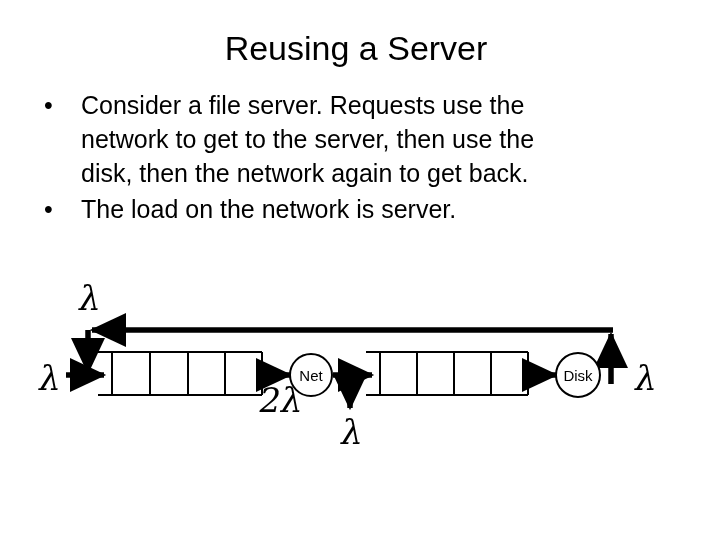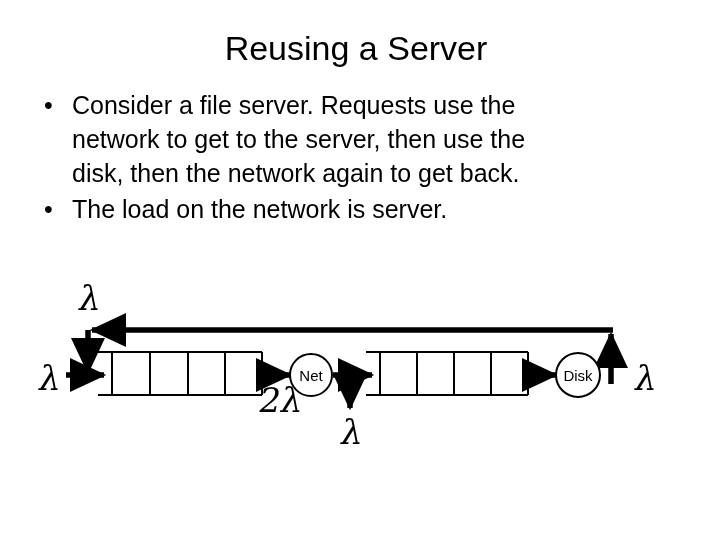--- a/index.html
+++ b/index.html
@@ -54,20 +54,21 @@
   .bullet .dot {
     position: absolute;
     left: 14px;
     top: 0;
     font-size: 25px;
     line-height: 34px;
   }
   .bullet .txt {
     display: block;
     white-space: pre-line;
+    margin-left: 9px;
   }
 
   
   .diagram {
     position: absolute;
     left: 0;
     top: 262px;
     width: 720px;
     height: 200px;
   }

